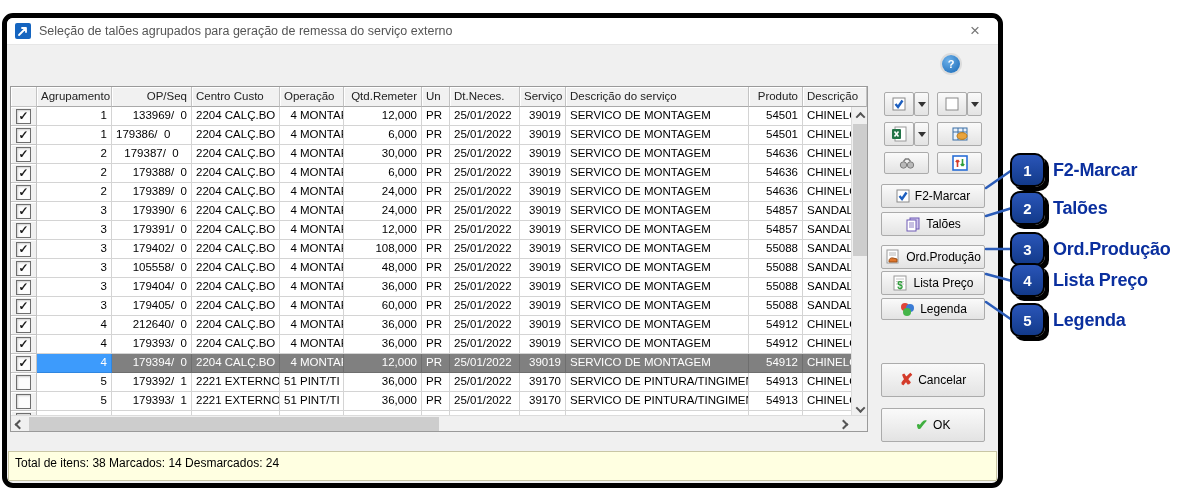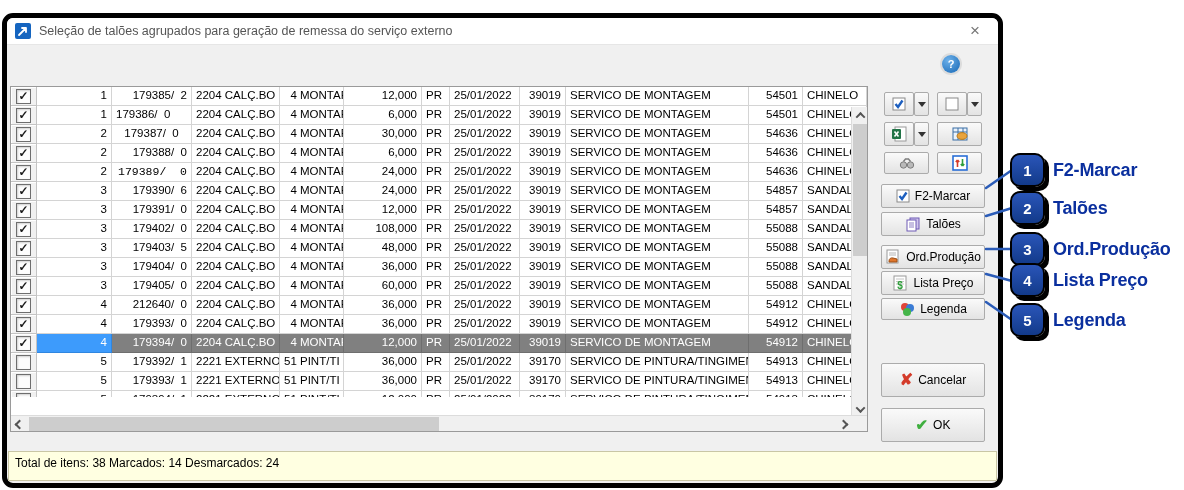--- a/index.html
+++ b/index.html
@@ -98,25 +98,39 @@
       </svg>
       <span class="title-text">Seleção de talões agrupados para geração de remessa do serviço externo</span>
       <span class="close-x">×</span>
     </div>
 
     <div class="subtitle">
       <span class="help-btn">?</span>
     </div>
 
     <div class="grid">
+      <div class="thead">
+          <div class="cell th fixed" style="width: 26px; text-align: center;"></div>
+          <div class="cell th" style="width: 75px; text-align: right;">Agrupamento</div>
+          <div class="cell th" style="width: 80px; text-align: right;">OP/Seq</div>
+          <div class="cell th" style="width: 88px; text-align: left;">Centro Custo</div>
+          <div class="cell th" style="width: 64px; text-align: left;">Operação</div>
+          <div class="cell th" style="width: 78px; text-align: right;">Qtd.Remeter</div>
+          <div class="cell th" style="width: 28px; text-align: left;">Un</div>
+          <div class="cell th" style="width: 70px; text-align: left;">Dt.Neces.</div>
+          <div class="cell th" style="width: 46px; text-align: right;">Serviço</div>
+          <div class="cell th" style="width: 183px; text-align: left;">Descrição do serviço</div>
+          <div class="cell th" style="width: 54px; text-align: right;">Produto</div>
+          <div class="cell th" style="width: 64px; text-align: left;">Descrição</div>
+        </div>
       <div class="tbody">
           <div class="trow">
             <div class="cell fixed cb-cell" style="width: 26px; text-align: center;"><span class="cbox">✓</span></div>
             <div class="cell" style="width: 75px; text-align: right;">1</div>
-            <div class="cell" style="width: 80px; text-align: right;">179385/  2</div>
+            <div class="cell" style="width: 80px; text-align: right;">133969/  0</div>
             <div class="cell" style="width: 88px; text-align: left;">2204 CALÇ.BO</div>
             <div class="cell" style="width: 64px; text-align: left;">  4 MONTAR</div>
             <div class="cell" style="width: 78px; text-align: right;">12,000</div>
             <div class="cell" style="width: 28px; text-align: left;">PR</div>
             <div class="cell" style="width: 70px; text-align: left;">25/01/2022</div>
             <div class="cell" style="width: 46px; text-align: right;">39019</div>
             <div class="cell" style="width: 183px; text-align: left;">SERVICO DE MONTAGEM</div>
             <div class="cell" style="width: 54px; text-align: right;">54501</div>
             <div class="cell" style="width: 64px; text-align: left;">CHINELO</div>
           </div>
@@ -158,21 +172,21 @@
             <div class="cell" style="width: 28px; text-align: left;">PR</div>
             <div class="cell" style="width: 70px; text-align: left;">25/01/2022</div>
             <div class="cell" style="width: 46px; text-align: right;">39019</div>
             <div class="cell" style="width: 183px; text-align: left;">SERVICO DE MONTAGEM</div>
             <div class="cell" style="width: 54px; text-align: right;">54636</div>
             <div class="cell" style="width: 64px; text-align: left;">CHINELO</div>
           </div>
           <div class="trow">
             <div class="cell fixed cb-cell" style="width: 26px; text-align: center;"><span class="cbox">✓</span></div>
             <div class="cell" style="width: 75px; text-align: right;">2</div>
-            <div class="cell" style="width: 80px; text-align: right; font-family: Liberation Mono, monospace;">179389/  0</div>
+            <div class="cell" style="width: 80px; text-align: right;">179389/  0</div>
             <div class="cell" style="width: 88px; text-align: left;">2204 CALÇ.BO</div>
             <div class="cell" style="width: 64px; text-align: left;">  4 MONTAR</div>
             <div class="cell" style="width: 78px; text-align: right;">24,000</div>
             <div class="cell" style="width: 28px; text-align: left;">PR</div>
             <div class="cell" style="width: 70px; text-align: left;">25/01/2022</div>
             <div class="cell" style="width: 46px; text-align: right;">39019</div>
             <div class="cell" style="width: 183px; text-align: left;">SERVICO DE MONTAGEM</div>
             <div class="cell" style="width: 54px; text-align: right;">54636</div>
             <div class="cell" style="width: 64px; text-align: left;">CHINELO</div>
           </div>
@@ -214,21 +228,21 @@
             <div class="cell" style="width: 28px; text-align: left;">PR</div>
             <div class="cell" style="width: 70px; text-align: left;">25/01/2022</div>
             <div class="cell" style="width: 46px; text-align: right;">39019</div>
             <div class="cell" style="width: 183px; text-align: left;">SERVICO DE MONTAGEM</div>
             <div class="cell" style="width: 54px; text-align: right;">55088</div>
             <div class="cell" style="width: 64px; text-align: left;">SANDALIA</div>
           </div>
           <div class="trow">
             <div class="cell fixed cb-cell" style="width: 26px; text-align: center;"><span class="cbox">✓</span></div>
             <div class="cell" style="width: 75px; text-align: right;">3</div>
-            <div class="cell" style="width: 80px; text-align: right;">179403/  5</div>
+            <div class="cell" style="width: 80px; text-align: right;">105558/  0</div>
             <div class="cell" style="width: 88px; text-align: left;">2204 CALÇ.BO</div>
             <div class="cell" style="width: 64px; text-align: left;">  4 MONTAR</div>
             <div class="cell" style="width: 78px; text-align: right;">48,000</div>
             <div class="cell" style="width: 28px; text-align: left;">PR</div>
             <div class="cell" style="width: 70px; text-align: left;">25/01/2022</div>
             <div class="cell" style="width: 46px; text-align: right;">39019</div>
             <div class="cell" style="width: 183px; text-align: left;">SERVICO DE MONTAGEM</div>
             <div class="cell" style="width: 54px; text-align: right;">55088</div>
             <div class="cell" style="width: 64px; text-align: left;">SANDALIA</div>
           </div>

